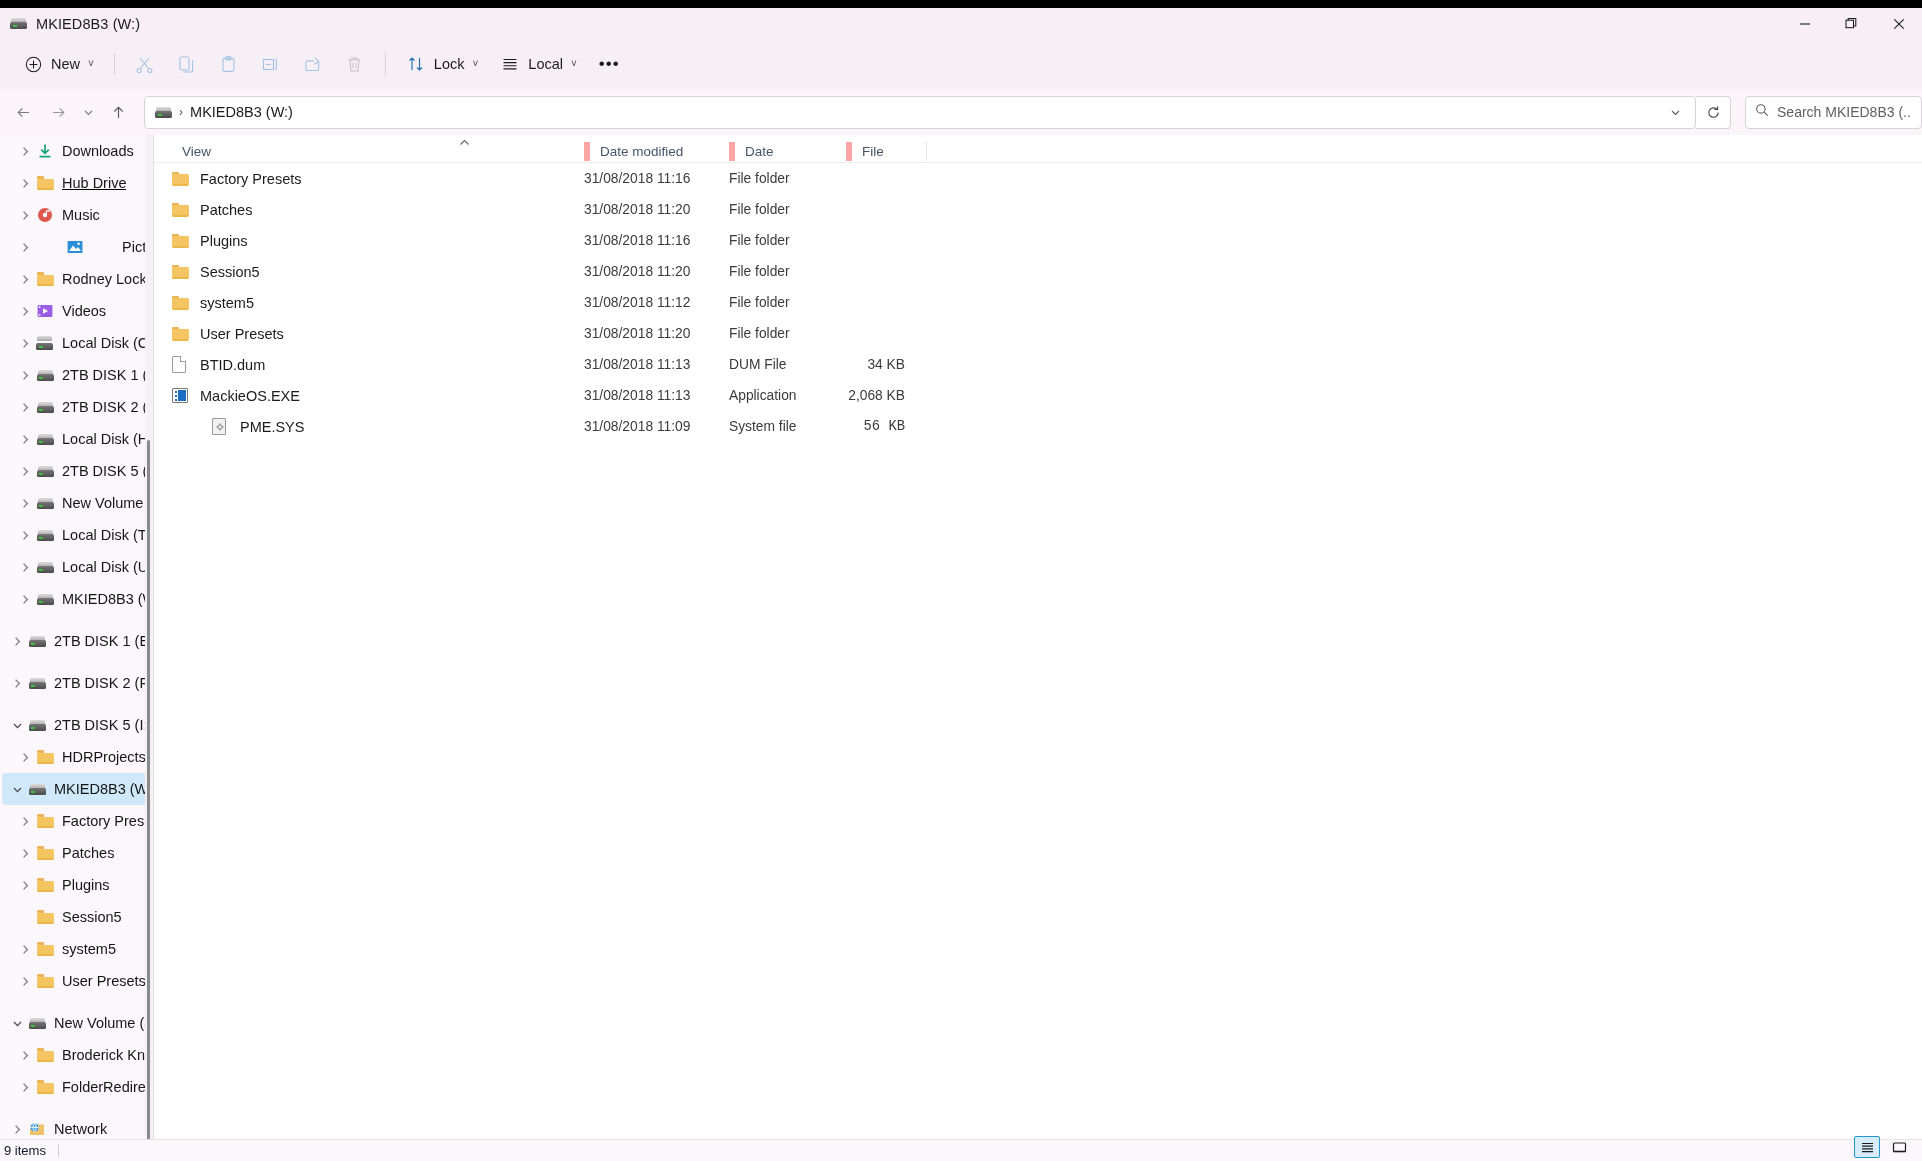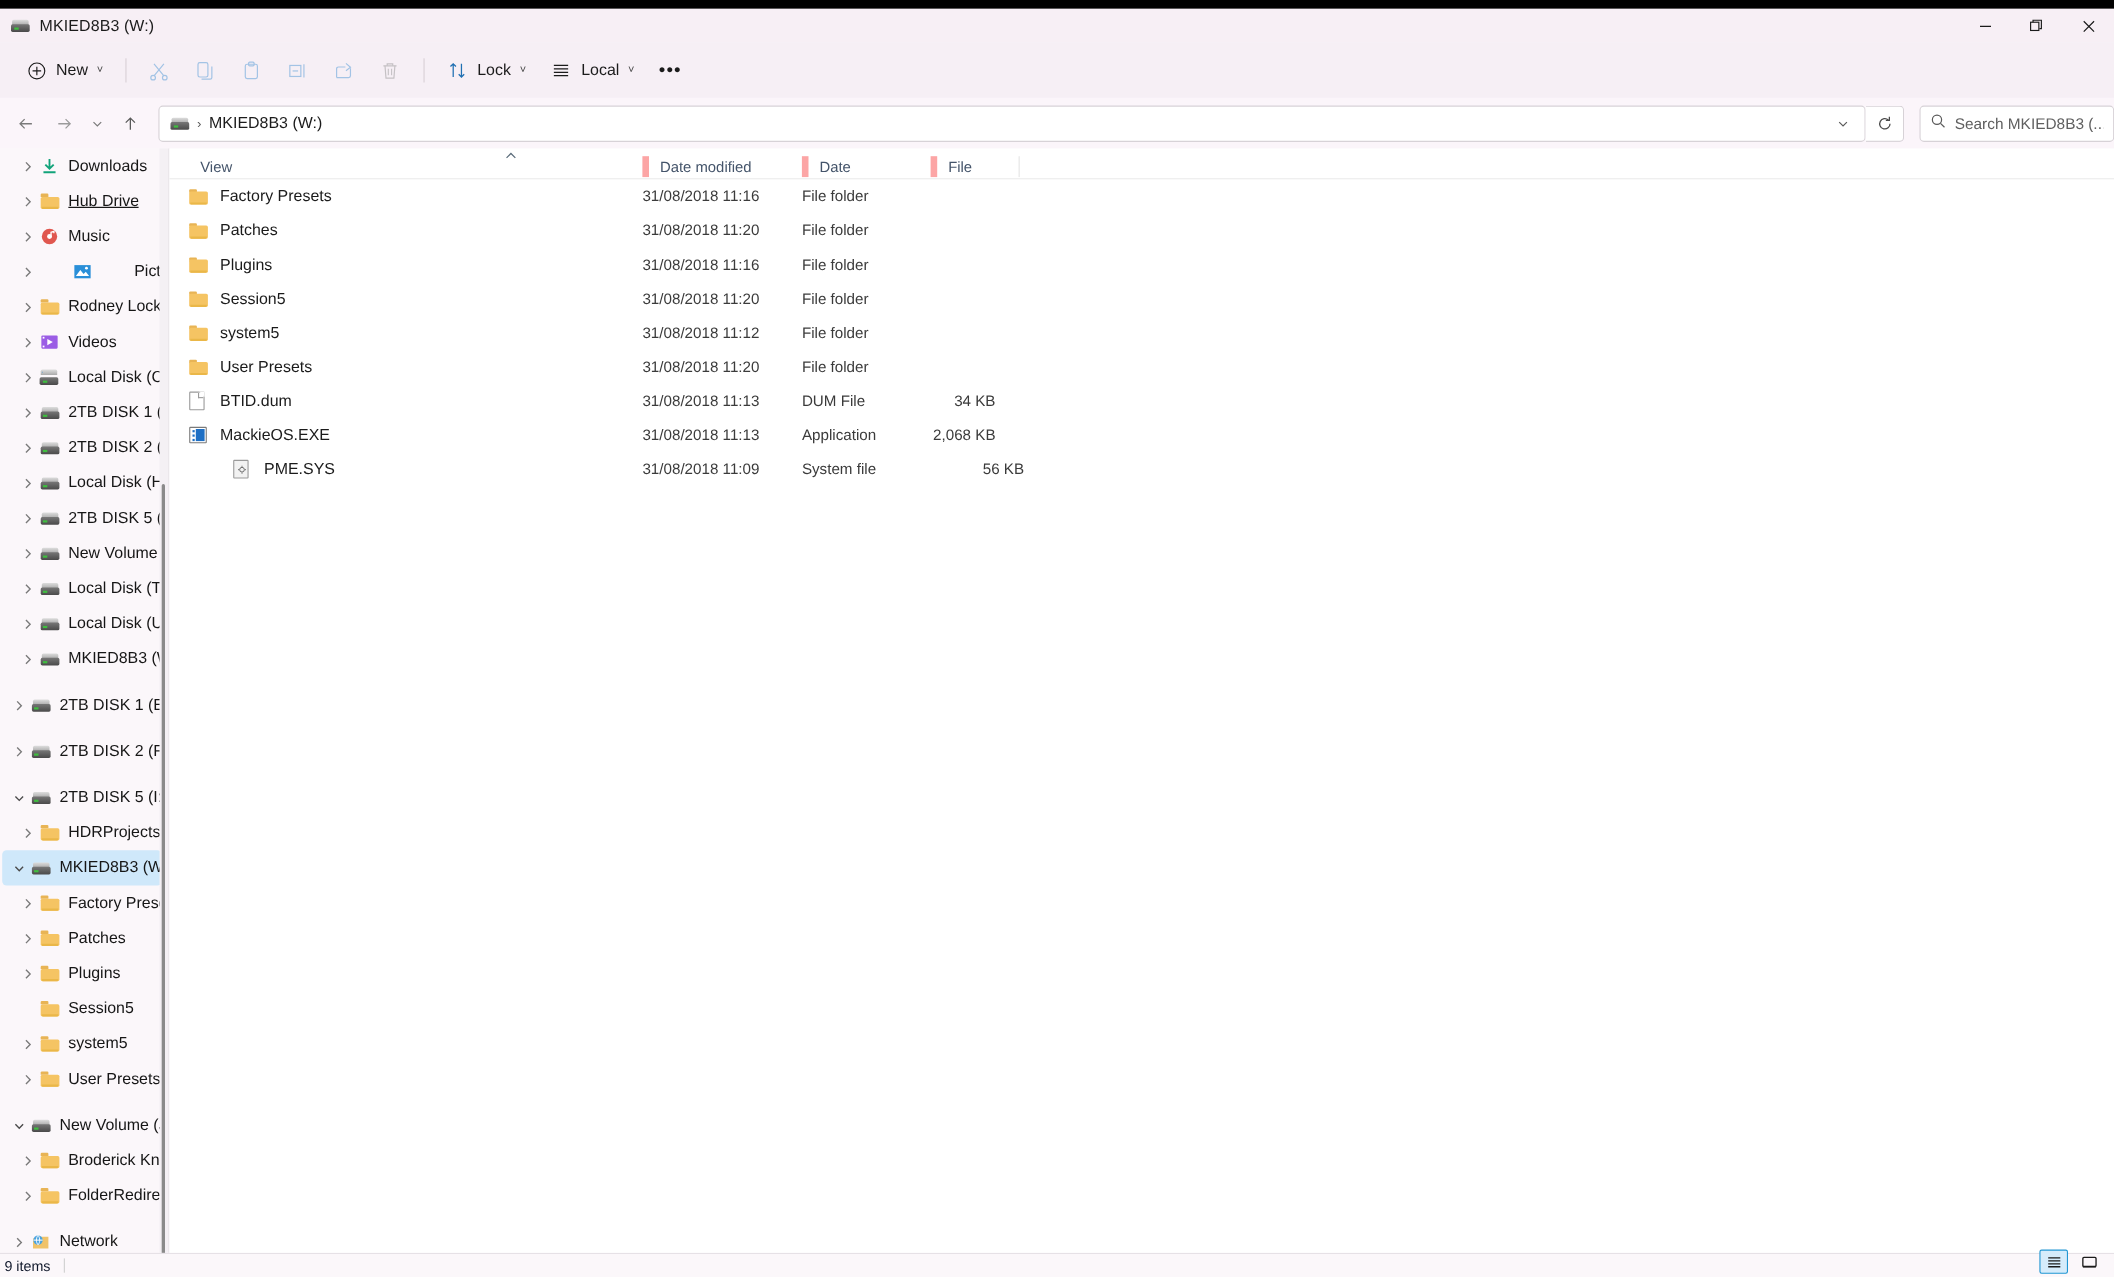--- a/index.html
+++ b/index.html
@@ -947,21 +947,21 @@
                 <svg class="gear" width="9" height="9" viewBox="0 0 9 9">
                   <circle cx="4.5" cy="4.5" r="2.4" fill="none" stroke="#6a6a6a" stroke-width="1"></circle>
                   <path d="M4.5 .4 V1.6 M4.5 7.4 V8.6 M.4 4.5 H1.6 M7.4 4.5 H8.6" stroke="#6a6a6a" stroke-width="1"></path>
                 </svg>
               </span>
             </span>
             <span class="r-name">PME.SYS</span>
           </div>
           <div class="cell date" style="left: 430px; width: 142px;">31/08/2018 11:09</div>
           <div class="cell type" style="left: 575px; width: 128px;">System file</div>
-          <div class="cell size" style="left: 688px; width: 89px;">56 KB</div>
+          <div class="cell size" style="left: 662px; width: 89px; font-family: Liberation Mono, monospace;">56 KB</div>
         </div>
       </div>
   </div>
 
   <div class="statusbar">
     <span class="status-text">9 items</span>
     <span class="status-div"></span>
     <div class="view-toggles">
       <div class="vt active">
         <svg width="15" height="15" viewBox="0 0 15 15">

